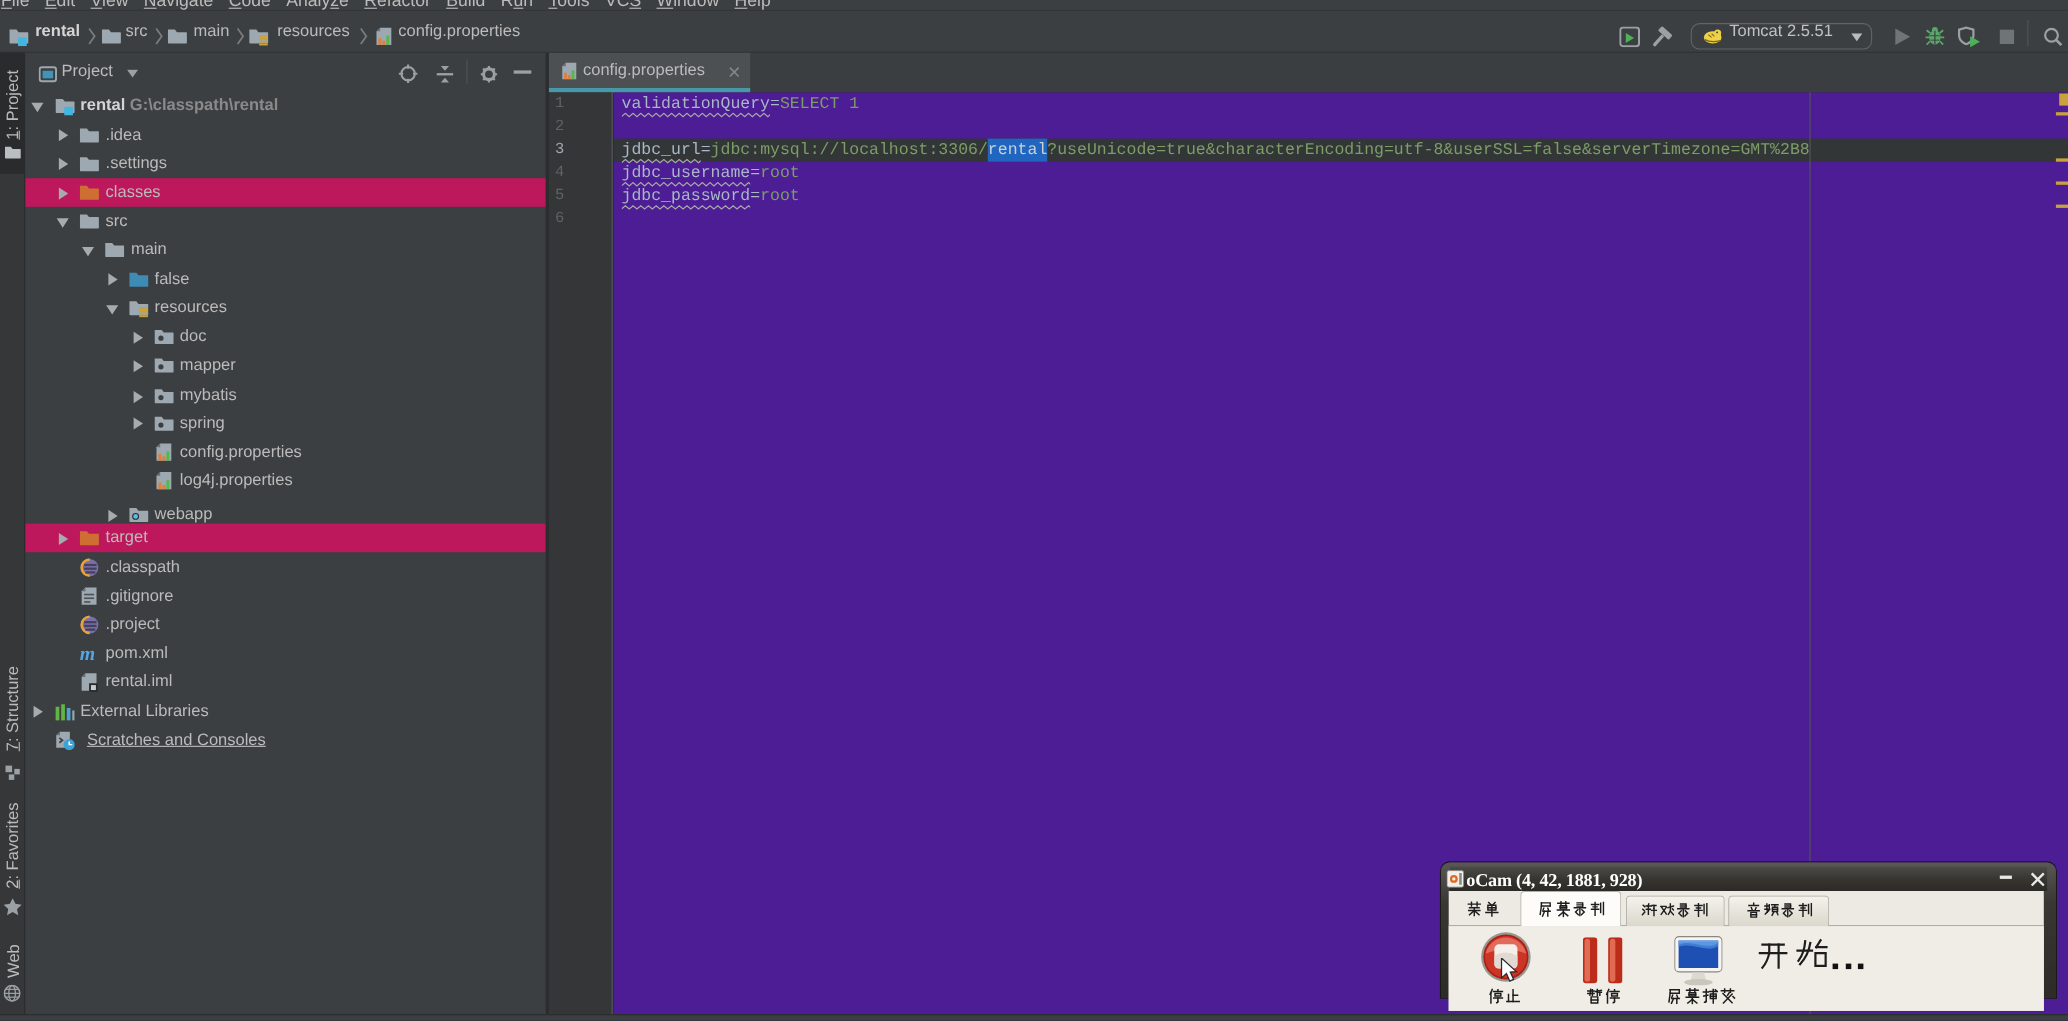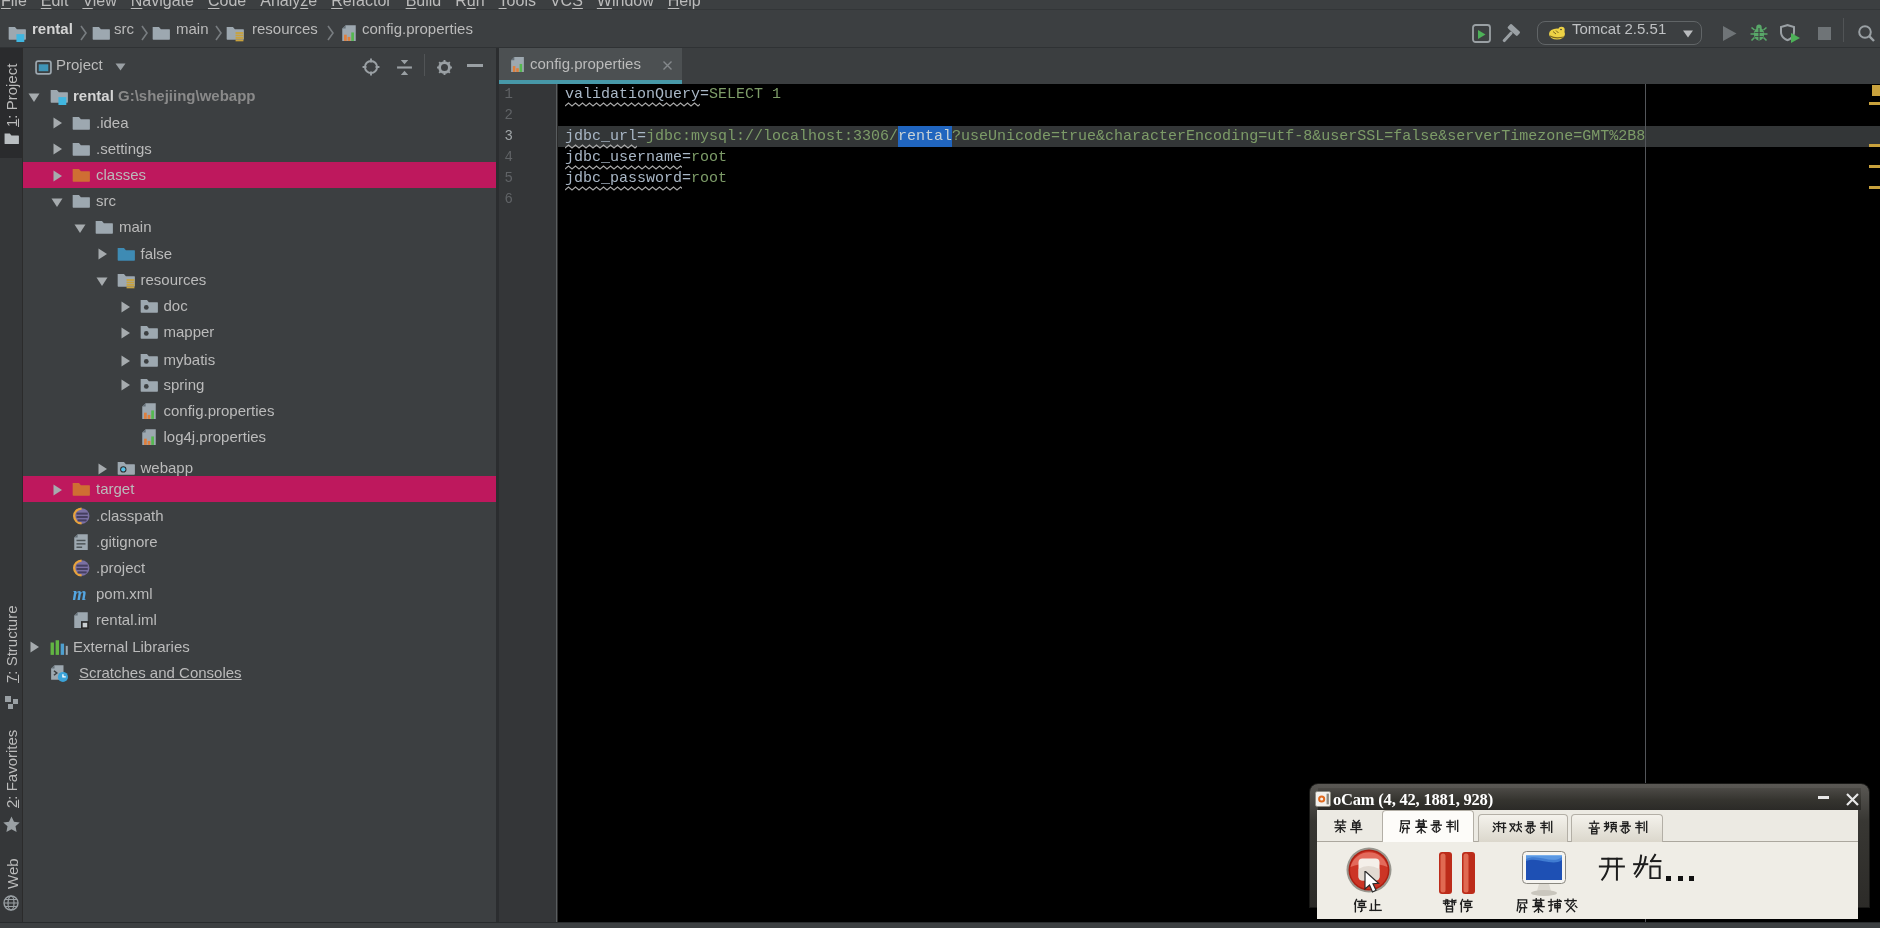--- a/index.html
+++ b/index.html
@@ -15,21 +15,21 @@
 #panel{left:23px;top:48px;width:474px;height:874px;background:#3c3f41;overflow:hidden}
 .row{position:absolute;left:0;width:474px;height:26px}
 .hl{background:#be185d}
 .tlabel{position:absolute;color:#bbbbbb;font-size:15px;line-height:26px;white-space:pre}
 #tabbar{left:497px;top:48px;width:1383px;height:36px;background:#3b3e40}
 #tab1{position:absolute;left:0;top:0;width:185px;height:36px;background:#4c5052;border-bottom:4px solid #4798a8;color:#bbbbbb;font-size:15px}
 #gutter{left:499px;top:84px;width:58px;height:838px;background:#343638}
 #gutterline{left:556px;top:84px;width:1px;height:838px;background:#595d5f;z-index:6}
 #gnums{left:499px;top:84px;width:58px;height:838px;z-index:5}
 .lnum{position:absolute;left:0;width:14px;text-align:right;color:#606366;font-size:14px;font-family:"Liberation Mono",monospace;line-height:21px}
-#edit{left:558px;top:84px;width:1322px;height:838px;background:#000000}
+#edit{left:558px;top:84px;width:1322px;height:838px;background:#4c1d95}
 .cl{position:absolute;left:7px;font-family:"Liberation Mono",monospace;font-size:15px;line-height:21px;white-space:pre;color:#a9b7c6}
 .grn{color:#7d9c68}
 .sel{display:inline-block;background:#2065bf;color:#c8d2d6;height:21px;line-height:21px;vertical-align:top}
 #caretline{position:absolute;left:0;top:42px;width:1322px;height:21px;background:#333637}
 #marginline{left:1645px;top:84px;width:1px;height:838px;background:#53565a}
 .smark{position:absolute;background:#c9a23d}
 .wv{position:absolute;height:6px;overflow:hidden}
 #status{left:0;top:922px;width:1880px;height:6px;background:#3c3f41;border-top:1px solid #282b2d}
 #ocam{left:1310px;top:784px;width:559px;height:123px;border-radius:8px 8px 0 0;
   background:linear-gradient(#5a5854,#383733 30%,#2c2b28);box-shadow:0 0 0 1px #191917}
@@ -194,21 +194,21 @@
       </svg>
       <div class="abs" style="left:444px;top:16px;width:16px;height:3px;background:#9aa0a4"></div>
       <div class="row" style="top:35.4px">
         <svg class="abs " style="left:5px;top:8px;" width="12" height="12" viewBox="0 0 12 12">
           <path d="M0.5 2.5 L11.5 2.5 L6 11 Z" fill="#a6abae"></path>
         </svg>
         <svg class="abs " style="left:27px;top:4px;" width="18" height="18" viewBox="0 0 16 16">
           <path d="M0.6 2.6 h5.6 l1.7 2.1 H15.4 a0.5 0.5 0 0 1 0.5 0.5 V13.3 a0.6 0.6 0 0 1 -0.6 0.6 H1.2 A0.6 0.6 0 0 1 0.6 13.3 Z" fill="#9da8b0"></path>
           <rect x="7.5" y="9" width="7" height="7" fill="#40b6e0"></rect>
         </svg>
-        <div class="tlabel" style="left:50px;font-weight:bold;color:#d4d4d4;">rental <span style="color:#8a8a8a">G:\shejiing\webapp</span></div>
+        <div class="tlabel" style="left:50px;font-weight:bold;color:#d4d4d4;">rental <span style="color:#8a8a8a">G:\classpath\rental</span></div>
       </div>
       <div class="row" style="top:61.599999999999994px">
         <svg class="abs " style="left:28px;top:7.5px;" width="12" height="12" viewBox="0 0 12 12">
           <path d="M2.5 0.5 L11 6 L2.5 11.5 Z" fill="#a6abae"></path>
         </svg>
         <svg class="abs " style="left:49px;top:4px;" width="18" height="18" viewBox="0 0 16 16">
           <path d="M0.6 2.6 h5.6 l1.7 2.1 H15.4 a0.5 0.5 0 0 1 0.5 0.5 V13.3 a0.6 0.6 0 0 1 -0.6 0.6 H1.2 A0.6 0.6 0 0 1 0.6 13.3 Z" fill="#9da8b0"></path>
         </svg>
         <div class="tlabel" style="left:73px;">.idea</div>
       </div>

